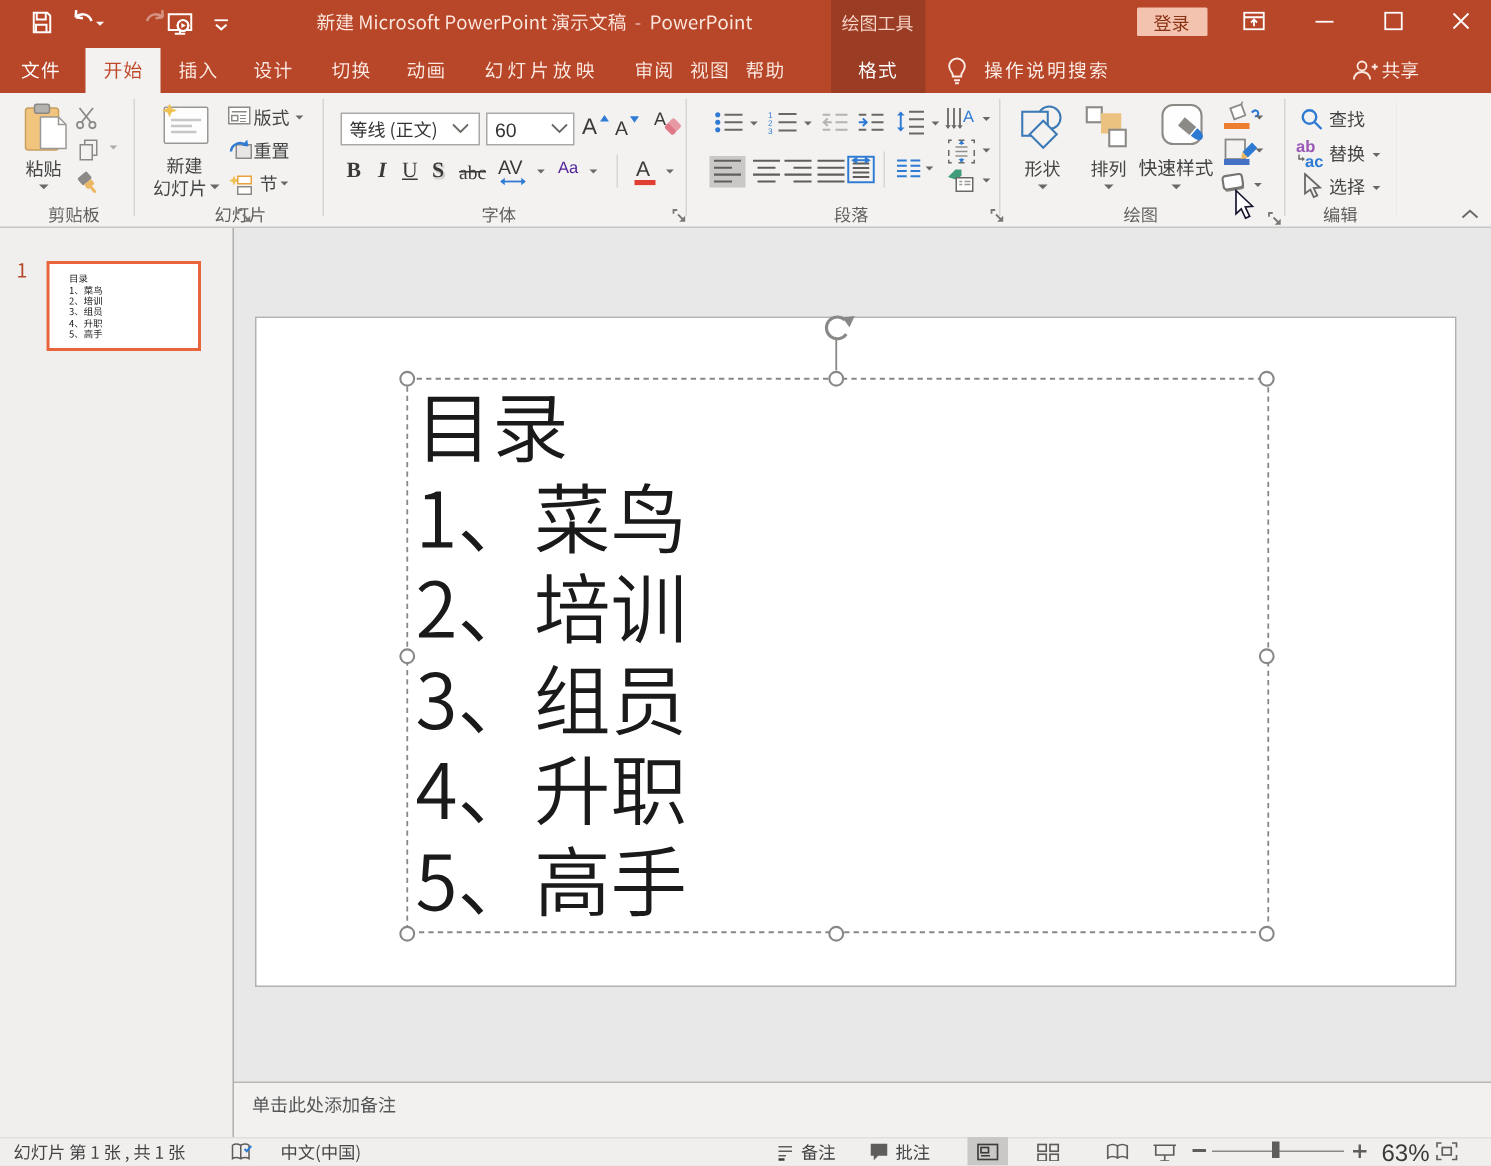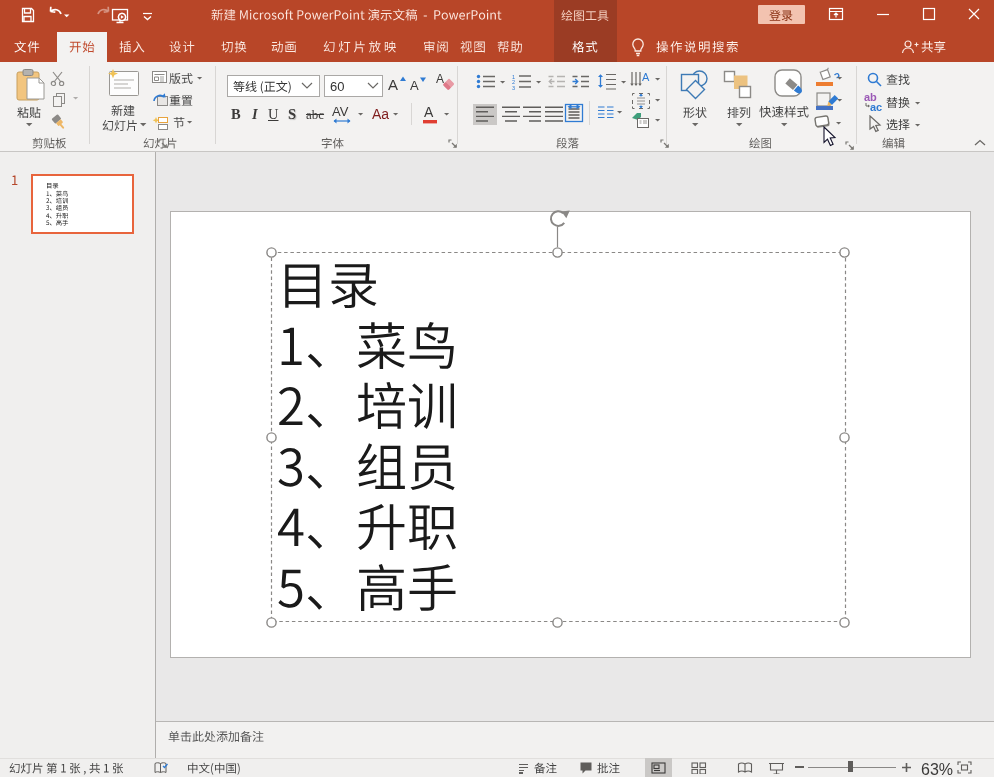--- a/index.html
+++ b/index.html
@@ -257,21 +257,21 @@
 <div class="abs" style="left:288px;top:106px;font-size:14.5px;font-weight:bold;color:#3b3a39;font-family:'Liberation Serif';text-shadow:1px 1px 1px #bbb">S</div>
 <div class="abs" style="left:306px;top:107px;font-size:13px;color:#3b3a39;font-family:Liberation Serif, serif;text-decoration:line-through">abc</div>
 <svg class="abs" style="left:332px;top:104px" width="30" height="22">
 <text x="0" y="12" font-size="13" fill="#3b3a39" font-family="Liberation Sans">AV</text>
 <path d="M2 17h16" stroke="#2f7bd3" stroke-width="1.2"></path>
     <path d="M4.5 14.5L1.5 17l3 2.5z M15.5 14.5l3 2.5-3 2.5z" fill="#2f7bd3"></path>
 </svg>
 <svg class="abs" style="left:357px;top:112px" width="8" height="6">
     <path d="M1 1l2.6 2.6 2.6-2.6z" fill="#6a6865"></path>
   </svg>
-<div class="abs" style="left:372px;top:106px;font-size:14px;color:#7f1d1d;font-family:'Liberation Sans'">Aa</div>
+<div class="abs" style="left:372px;top:106px;font-size:11px;color:#4c1d95;font-family:'Liberation Sans'">Aa</div>
 <svg class="abs" style="left:392px;top:112px" width="8" height="6">
     <path d="M1 1l2.6 2.6 2.6-2.6z" fill="#6a6865"></path>
   </svg>
 <div class="abs" style="left:411px;top:103px;width:1px;height:22px;background:#d8d6d4"></div>
 <svg class="abs" style="left:422px;top:104px" width="20" height="22">
 <text x="2" y="13" font-size="14" fill="#3b3a39" font-family="Liberation Sans">A</text>
 <rect x="1" y="16" width="14" height="3.4" fill="#e03e32"></rect>
 </svg>
 <svg class="abs" style="left:443px;top:112px" width="8" height="6">
     <path d="M1 1l2.6 2.6 2.6-2.6z" fill="#6a6865"></path>

